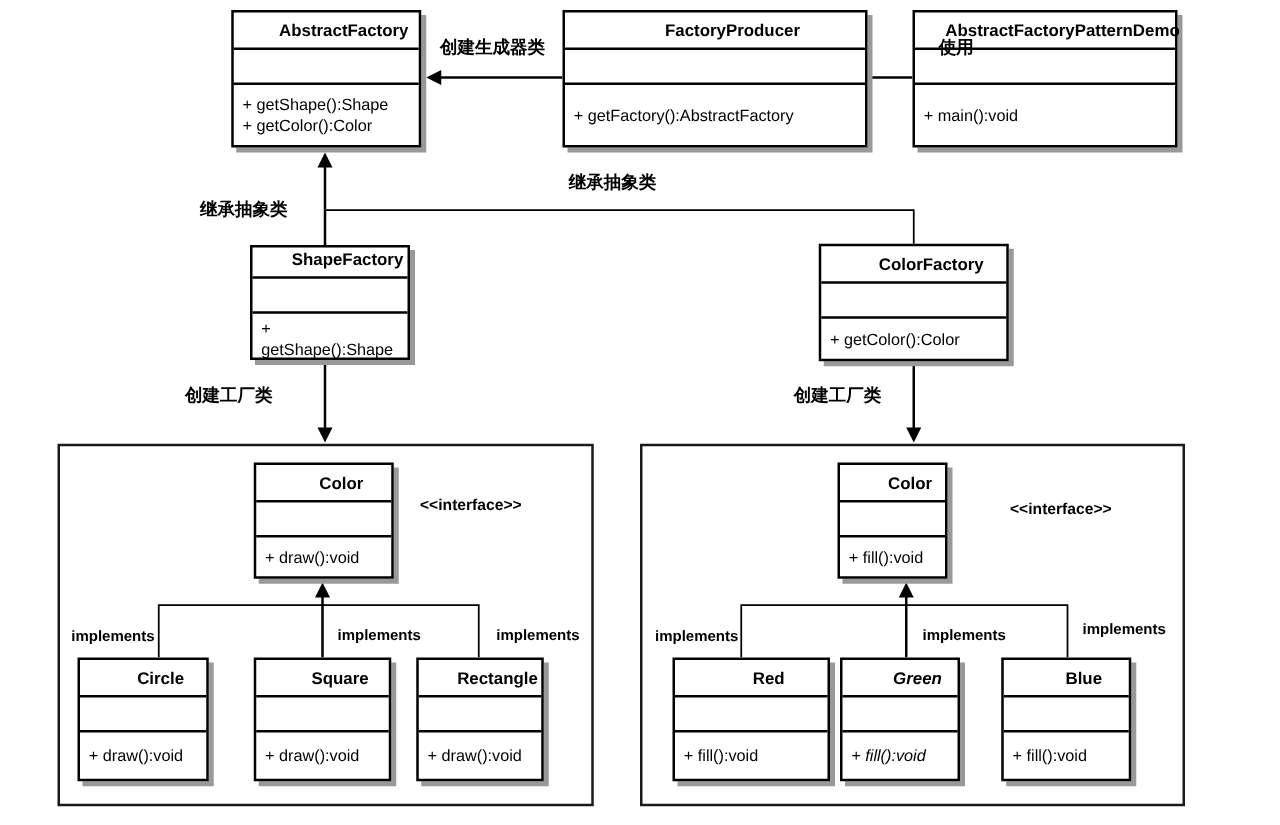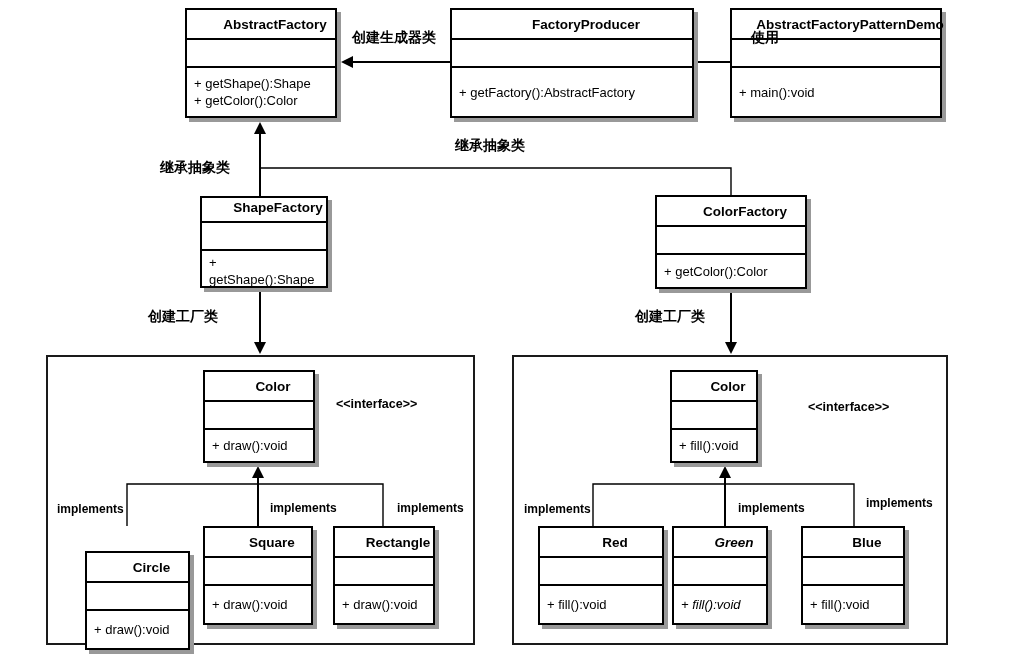--- a/index.html
+++ b/index.html
@@ -125,21 +125,21 @@
   </div>
 
   <div class="cls" style="left:670px; top:370px; width:88px; height:93px;">
     <div class="t">Color</div>
     <div class="e"></div>
     <div class="m">
       <div>+ fill():void</div>
     </div>
   </div>
 
-  <div class="cls" style="left:85px; top:526px; width:105px; height:99px;margin-top:25px;">
+  <div class="cls" style="left:62px; top:526px; width:105px; height:99px;">
     <div class="t">Circle</div>
     <div class="e"></div>
     <div class="m">
       <div>+ draw():void</div>
     </div>
   </div>
 
   <div class="cls" style="left:203px; top:526px; width:110px; height:99px;">
     <div class="t">Square</div>
     <div class="e"></div>

